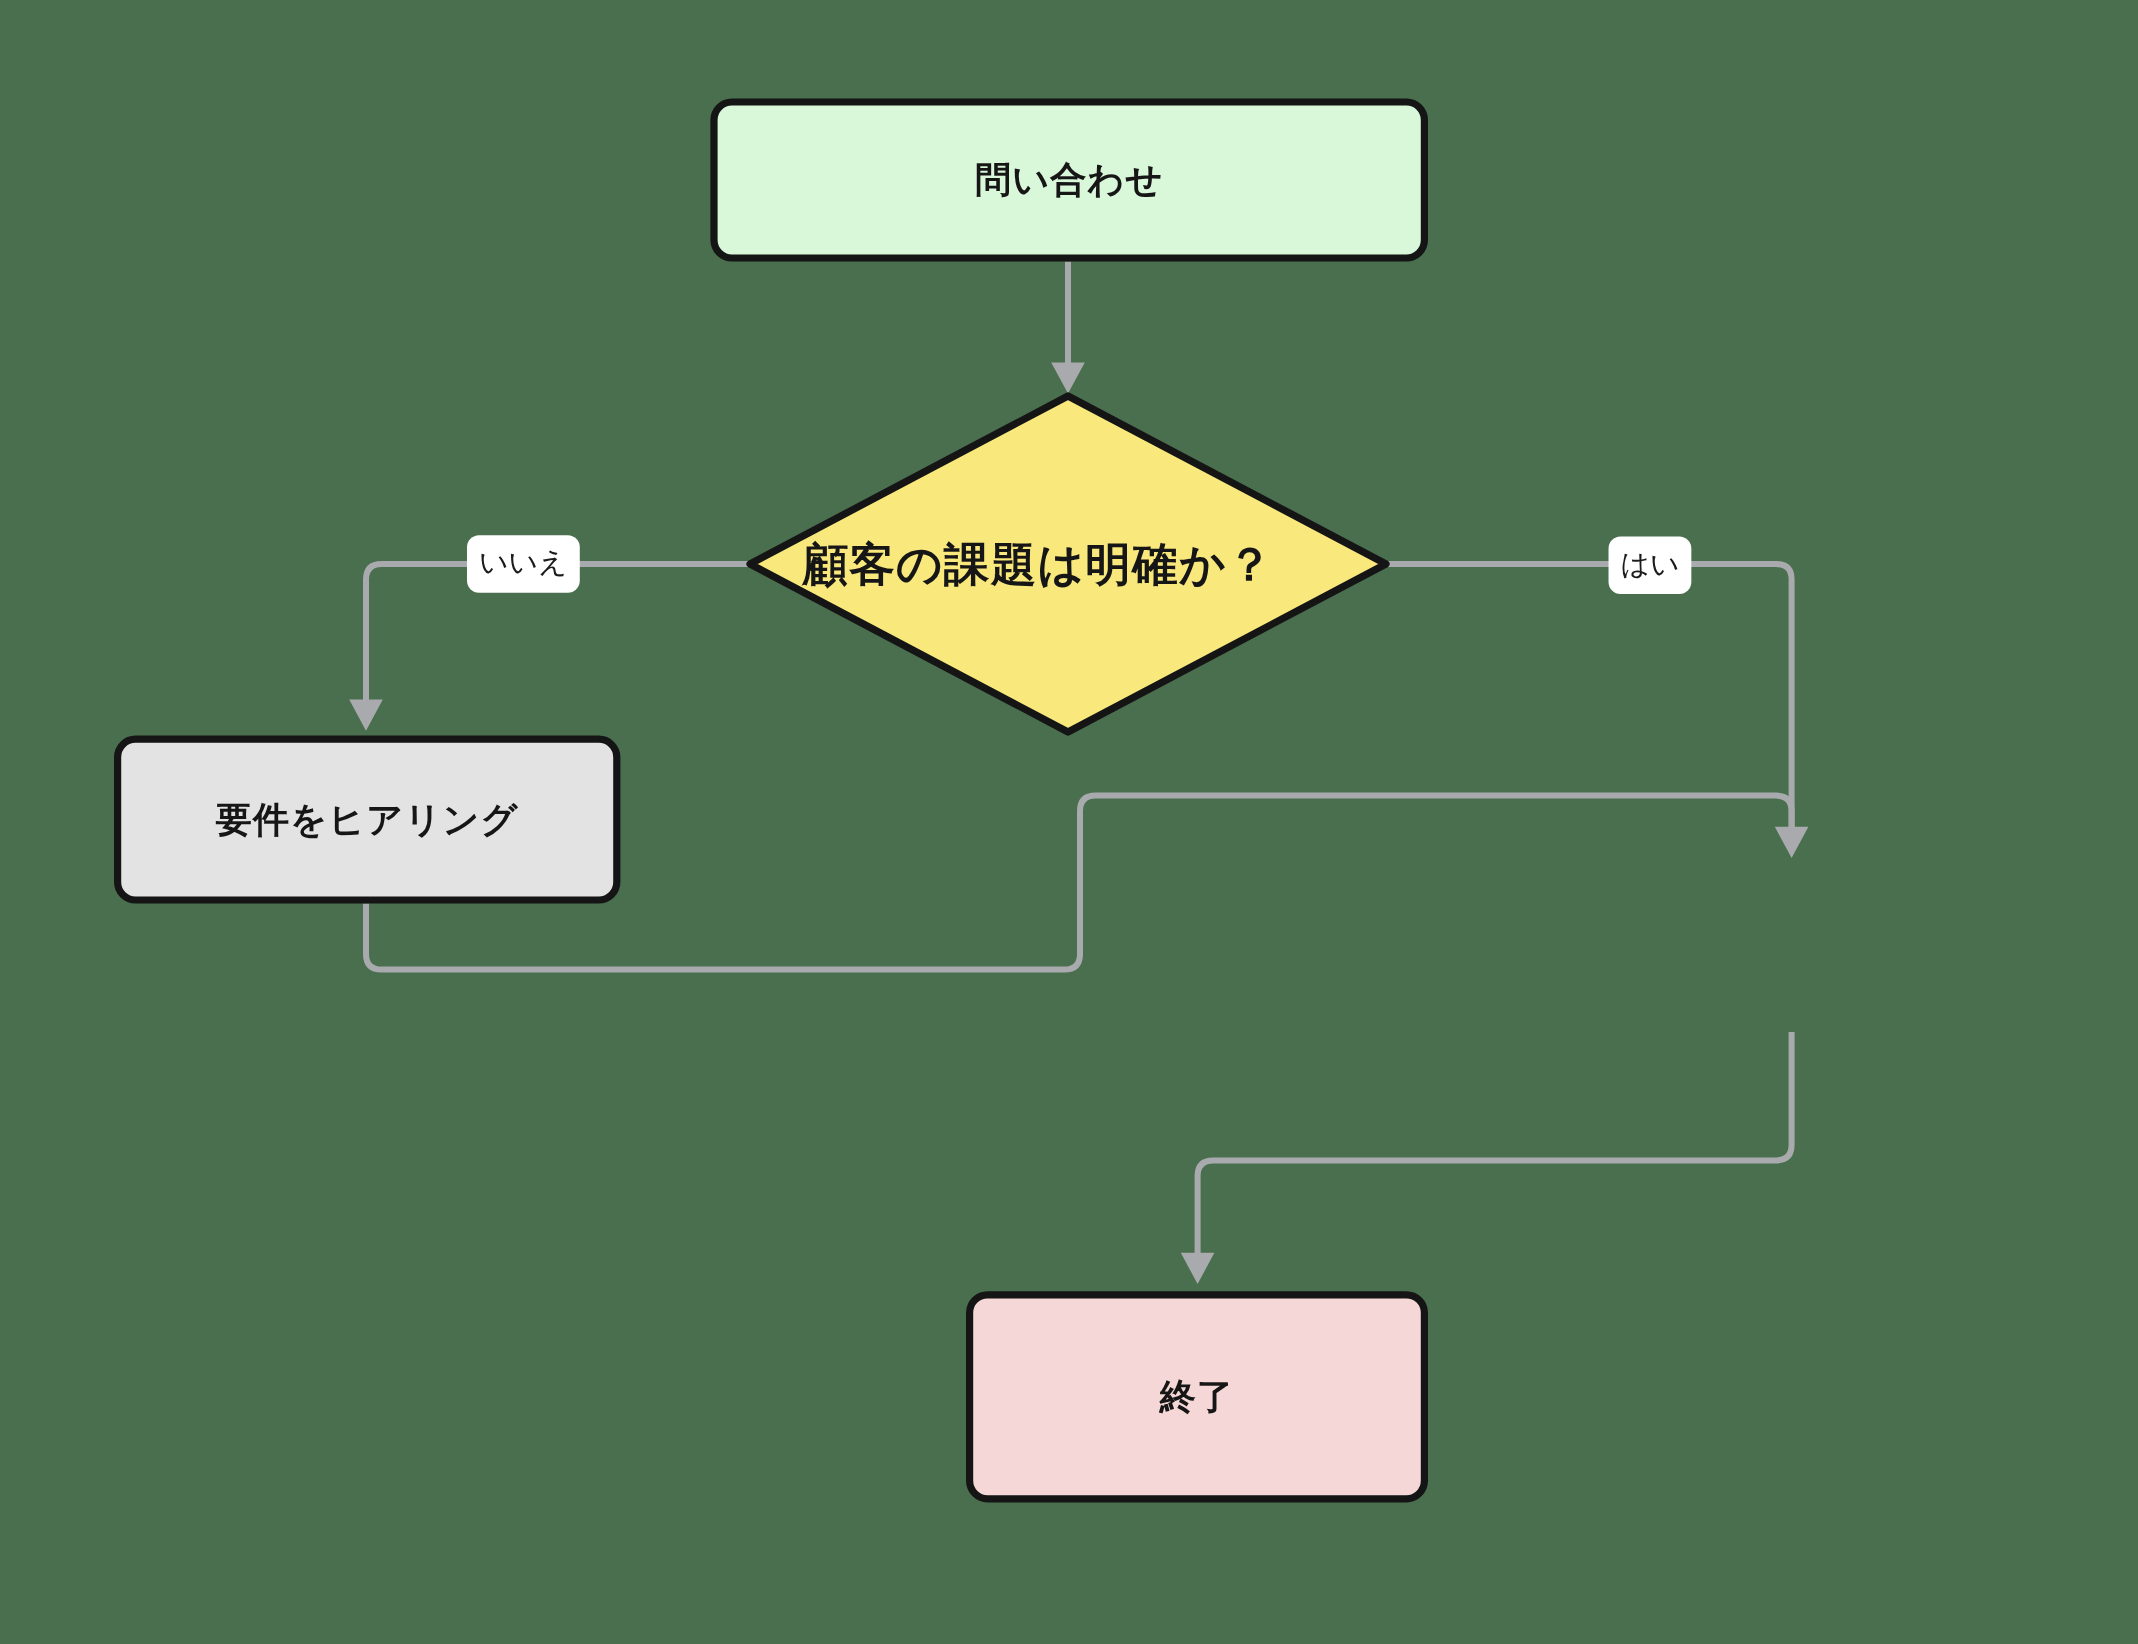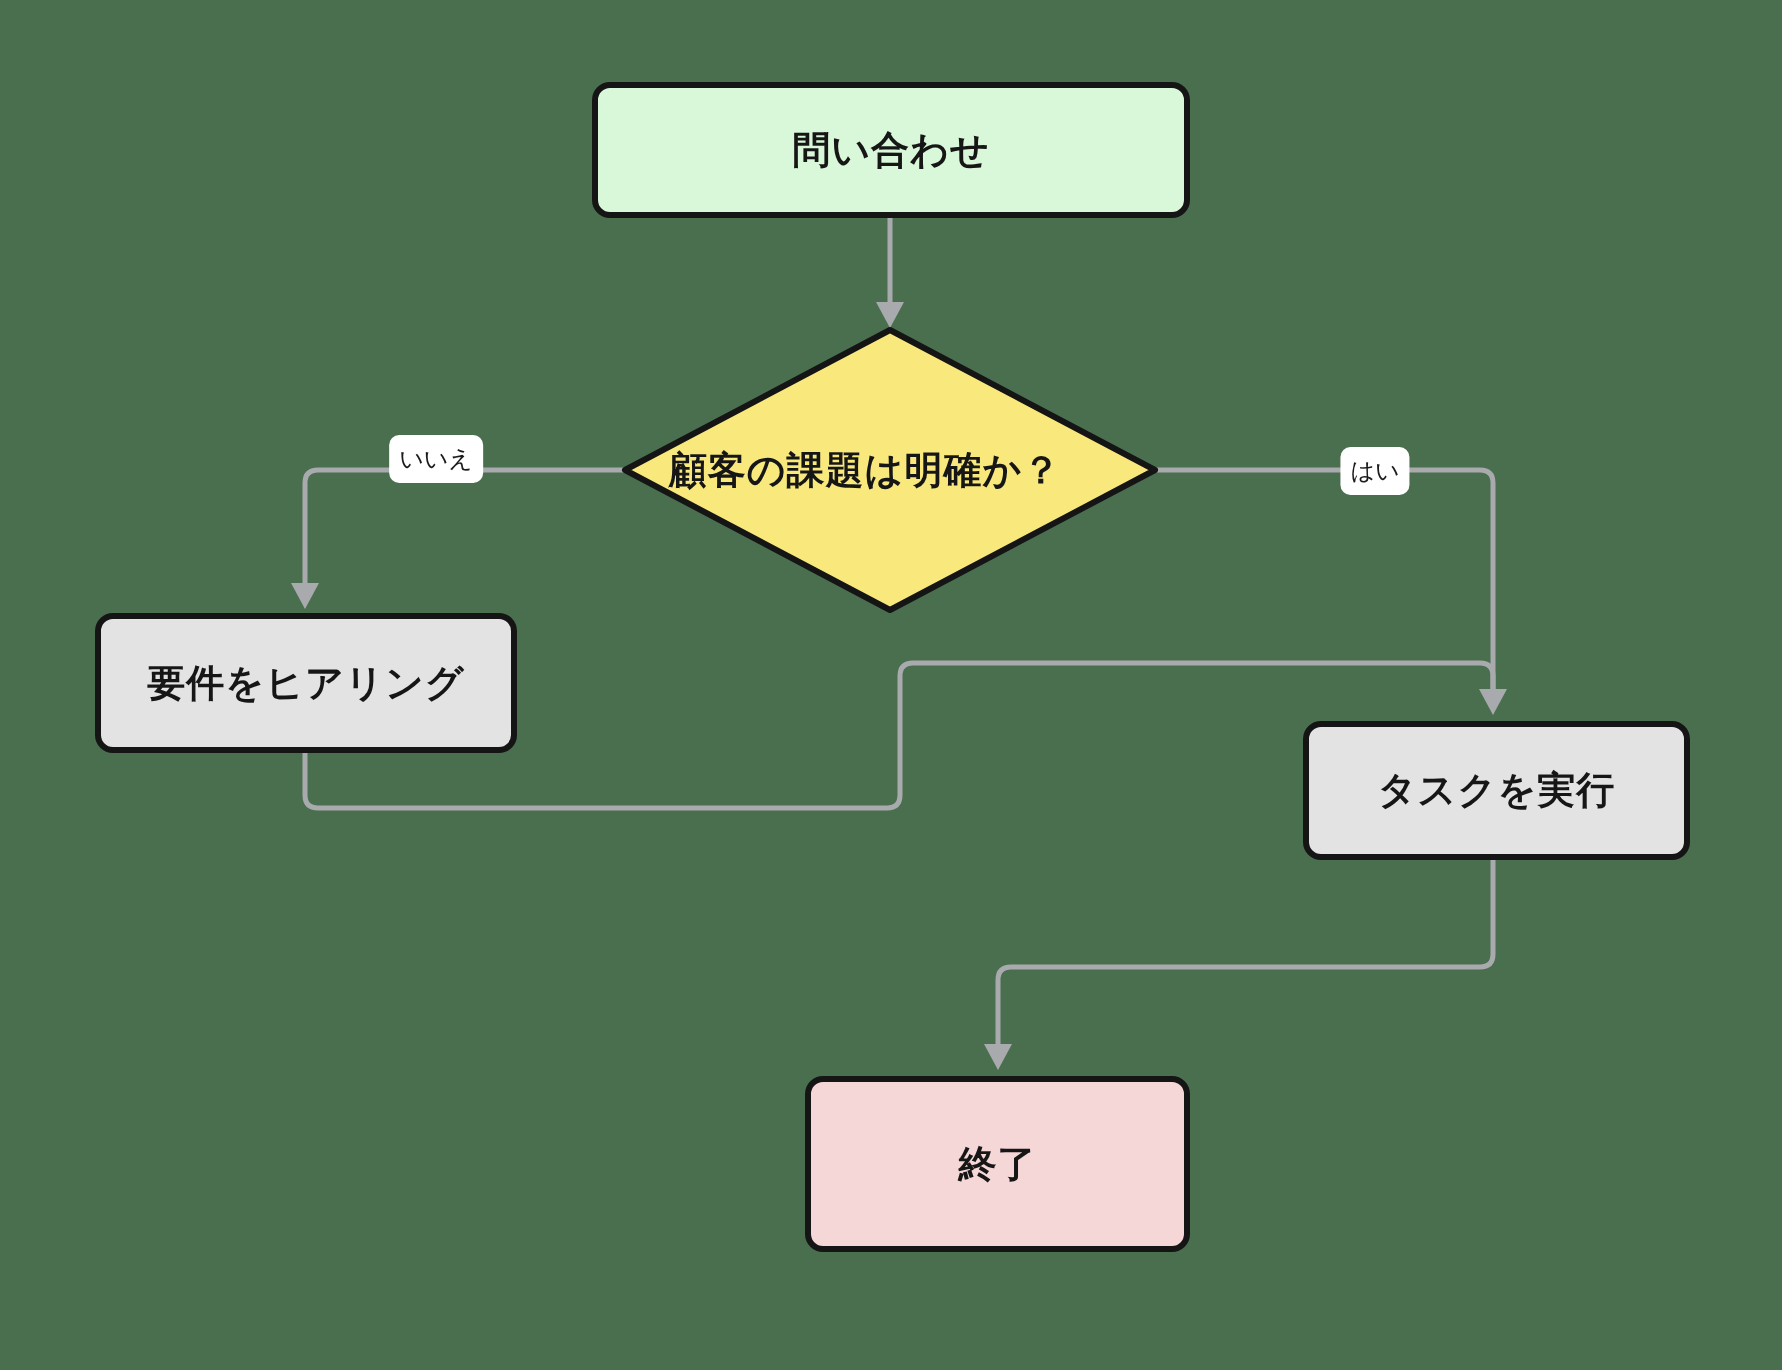--- a/index.html
+++ b/index.html
@@ -28,21 +28,21 @@
     stroke-width: 5;
   }
   .node {
     position: absolute;
     box-sizing: border-box;
     border: 6px solid #151515;
     border-radius: 18px;
     display: flex;
     align-items: center;
     justify-content: center;
-    font-size: 38px;
+    font-size: 30px;
     font-weight: bold;
     color: #161616;
     text-align: center;
     letter-spacing: 1px;
   }
   .node-start   { left: 592px;  top: 82px;   width: 598px; height: 136px; background: #d9f7d9; }
   .node-hearing { left: 95px;   top: 613px;  width: 422px; height: 140px; background: #e3e3e3; }
   .node-task    { left: 1303px; top: 721px;  width: 387px; height: 139px; background: #e3e3e3; }
   .node-end     { left: 805px;  top: 1076px; width: 385px; height: 176px; background: #f6d7d7; }
   .diamond-label {
@@ -64,21 +64,21 @@
     position: absolute;
     transform: translate(-50%, -50%);
     background: #ffffff;
     color: #1b1b1b;
     font-size: 24px;
     line-height: 1;
     padding: 12px 10px;
     border-radius: 10px;
     white-space: nowrap;
   }
-  .edge-label-no  { left: 436px;  top: 459px; }
+  .edge-label-no  { left: 436px;  top: 470px; }
   .edge-label-yes { left: 1354px; top: 471px; margin-left: 21px; }
 </style>
 </head>
 <body>
 
 <div id="canvas">
 
   <svg id="connector-layer" viewBox="0 0 1782 1370" xmlns="http://www.w3.org/2000/svg">
 
     <path class="connector" d="M 890 218 L 890 304" stroke="#a9aaad"></path>
@@ -103,23 +103,20 @@
   </div>
 
   <div class="diamond-label">
     <span>顧客の課題は明確か？</span>
   </div>
 
   <div class="node node-hearing">
     <span>要件をヒアリング</span>
   </div>
 
-  <div class="node node-task">
-    <span>タスクを実行</span>
-  </div>
 
   <div class="node node-end">
     <span>終了</span>
   </div>
 
   <div class="edge-label edge-label-no">いいえ</div>
   <div class="edge-label edge-label-yes">はい</div>
 
 </div>
 

